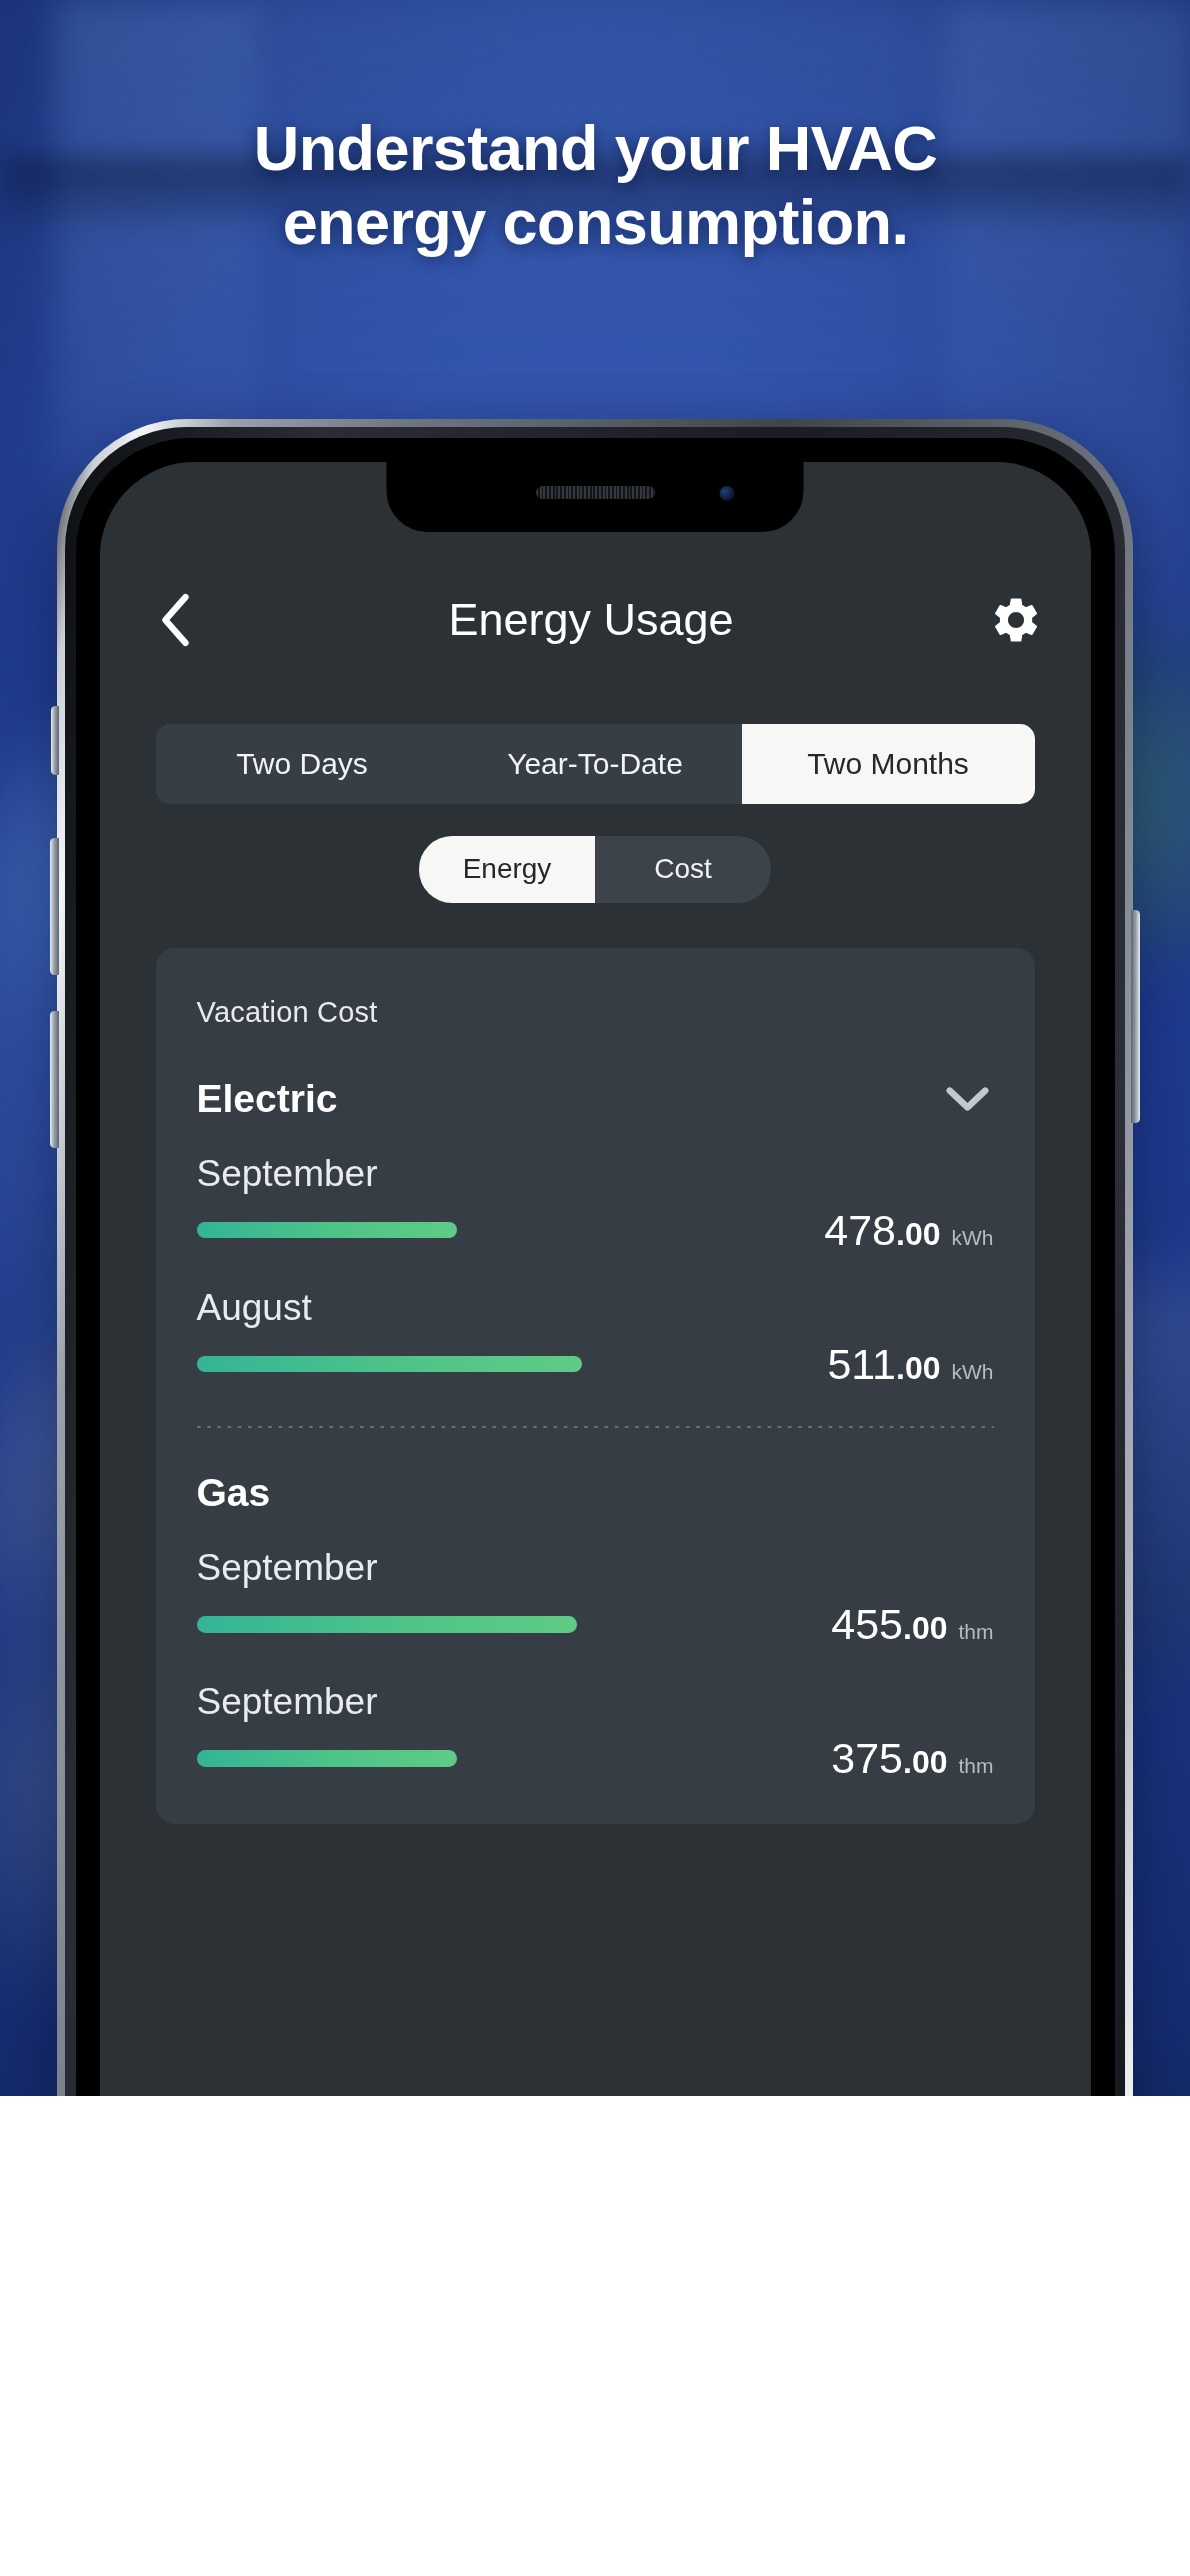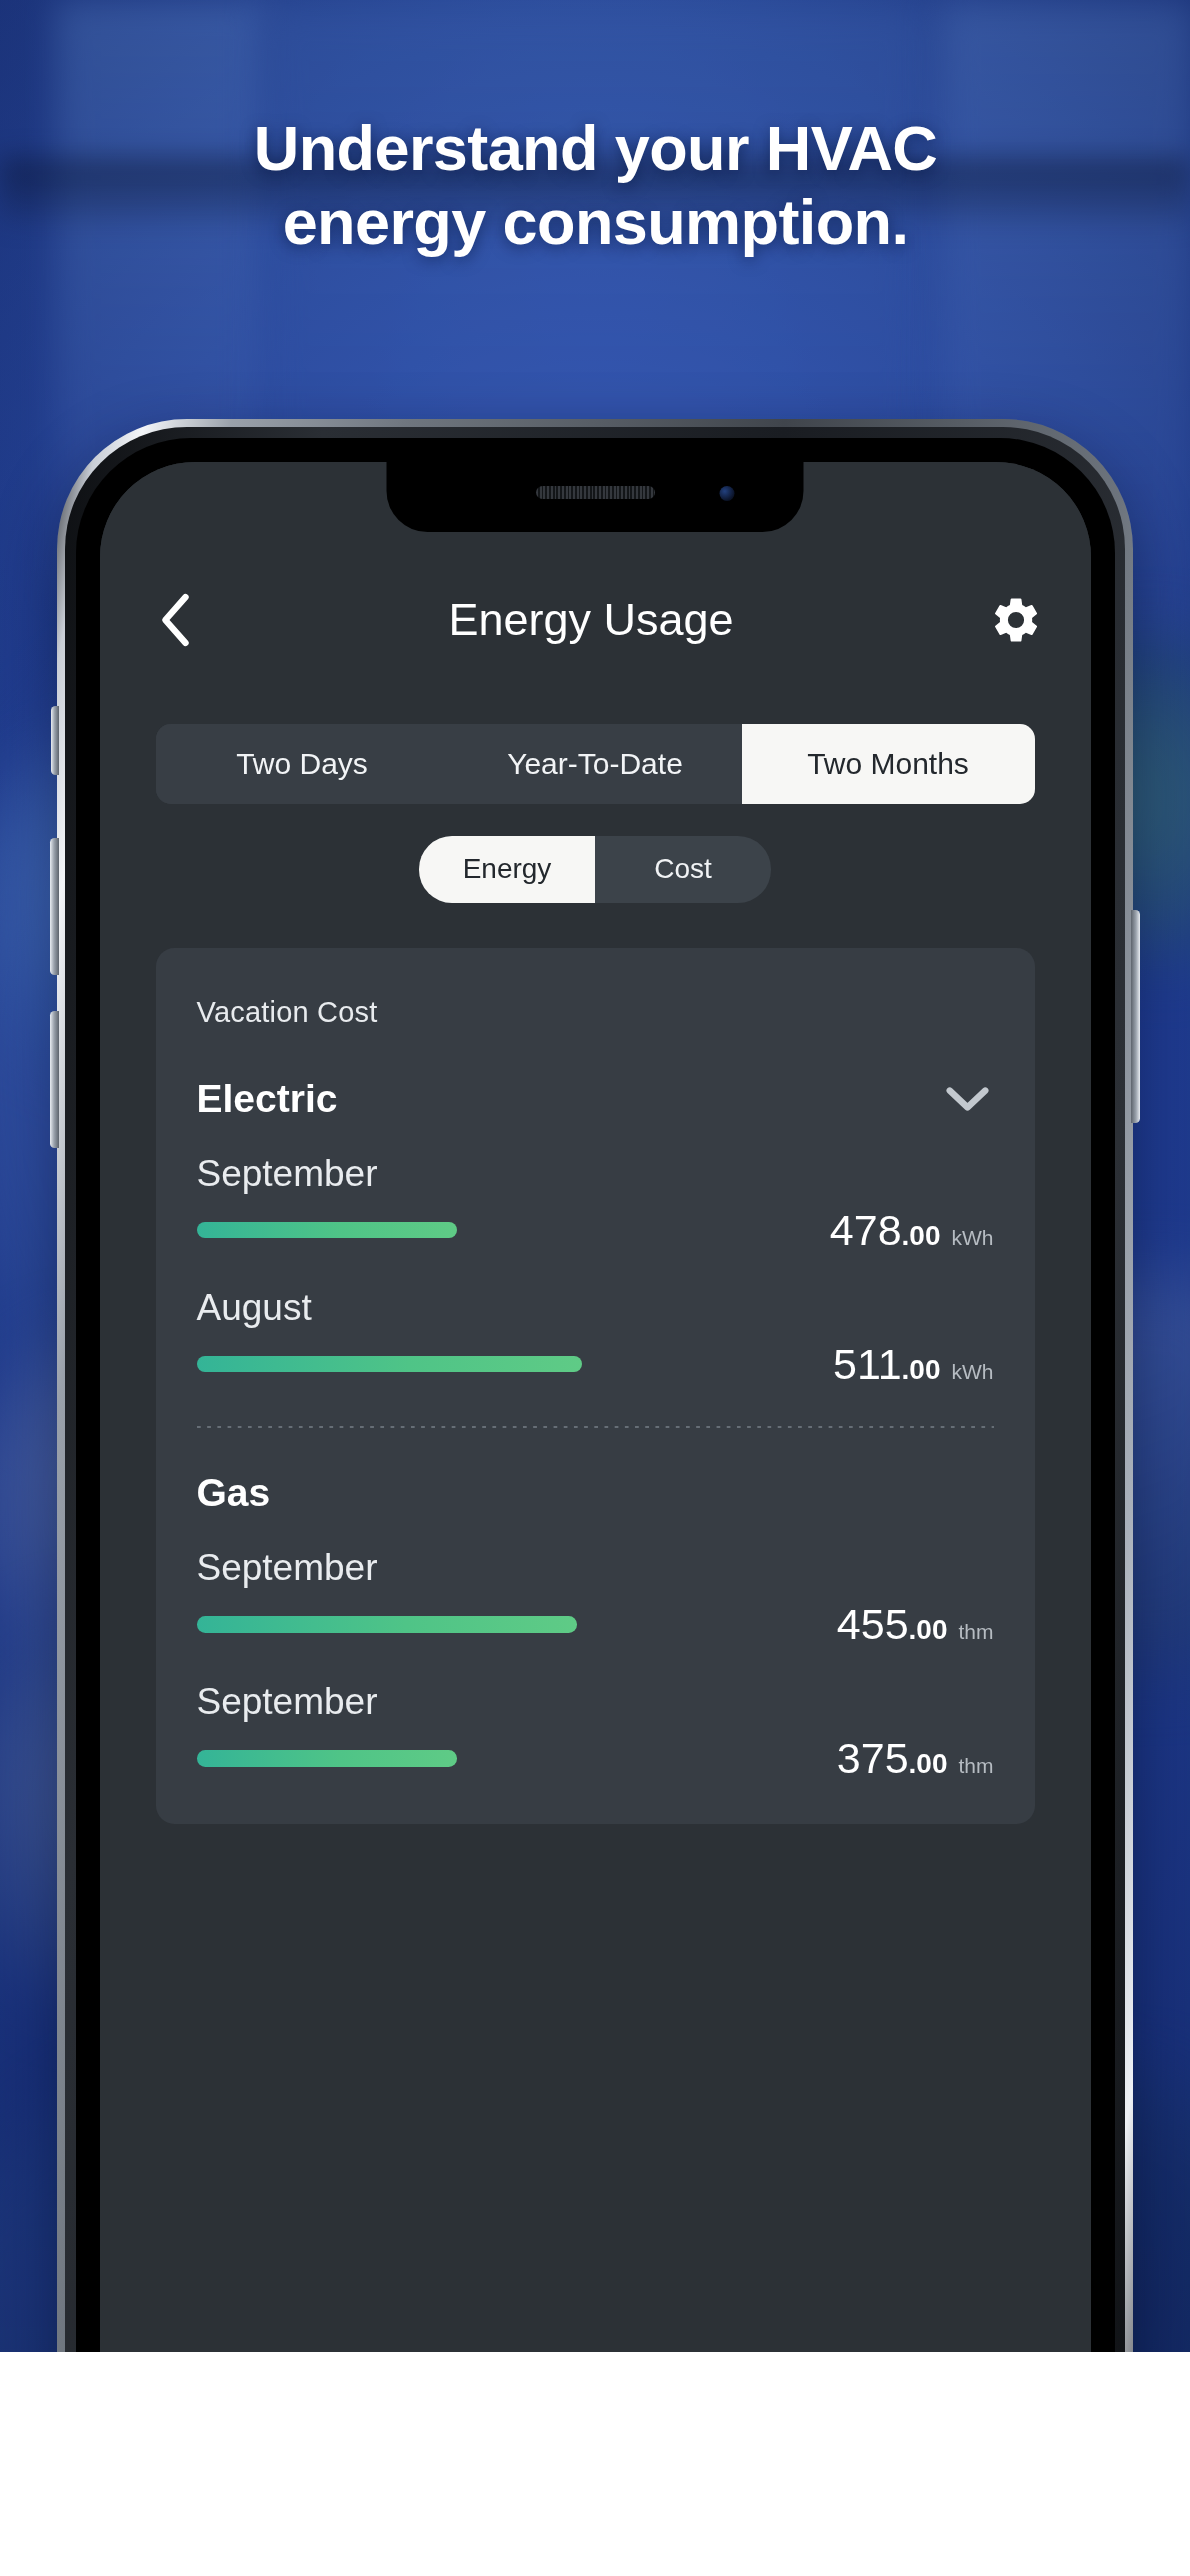--- a/index.html
+++ b/index.html
@@ -8,21 +8,21 @@
     width: 1191px;
     height: 2576px;
     overflow: hidden;
     font-family: "Liberation Sans", sans-serif;
   }
 
   
   .scene {
     position: relative;
     width: 1191px;
-    height: 2352px;
+    height: 2096px;
     background: #2a4ba0;
     overflow: hidden;
   }
   .bg-base {
     position: absolute;
     inset: 0;
     background:
       radial-gradient(ellipse 70% 45% at 50% 8%, #3a62bd 0%, #2c4da4 45%, #22409a 100%);
   }
   
@@ -338,21 +338,21 @@
     background: linear-gradient(90deg, #34b497 0%, #4fc487 55%, #5fcb86 100%);
   }
   .usage-val {
     white-space: nowrap;
     display: flex;
     align-items: baseline;
     min-width: 232px;
     justify-content: flex-end;
   }
   .val-int { font-size: 43px; font-weight: 400; color: #fff; }
-  .val-dec { font-size: 28px; font-weight: 600; color: #fff; }
+  .val-dec { font-size: 32px; font-weight: 600; color: #fff; }
   .val-unit { font-size: 21px; color: #b6bcc2; margin-left: 11px; }
 
   .divider {
     margin-top: 37px;
     height: 2.8px;
     background-image: linear-gradient(90deg,#8d969f 40%, rgba(0,0,0,0) 0%);
     background-size: 10.2px 2.8px;
     background-repeat: repeat-x;
     opacity: .55;
   }

